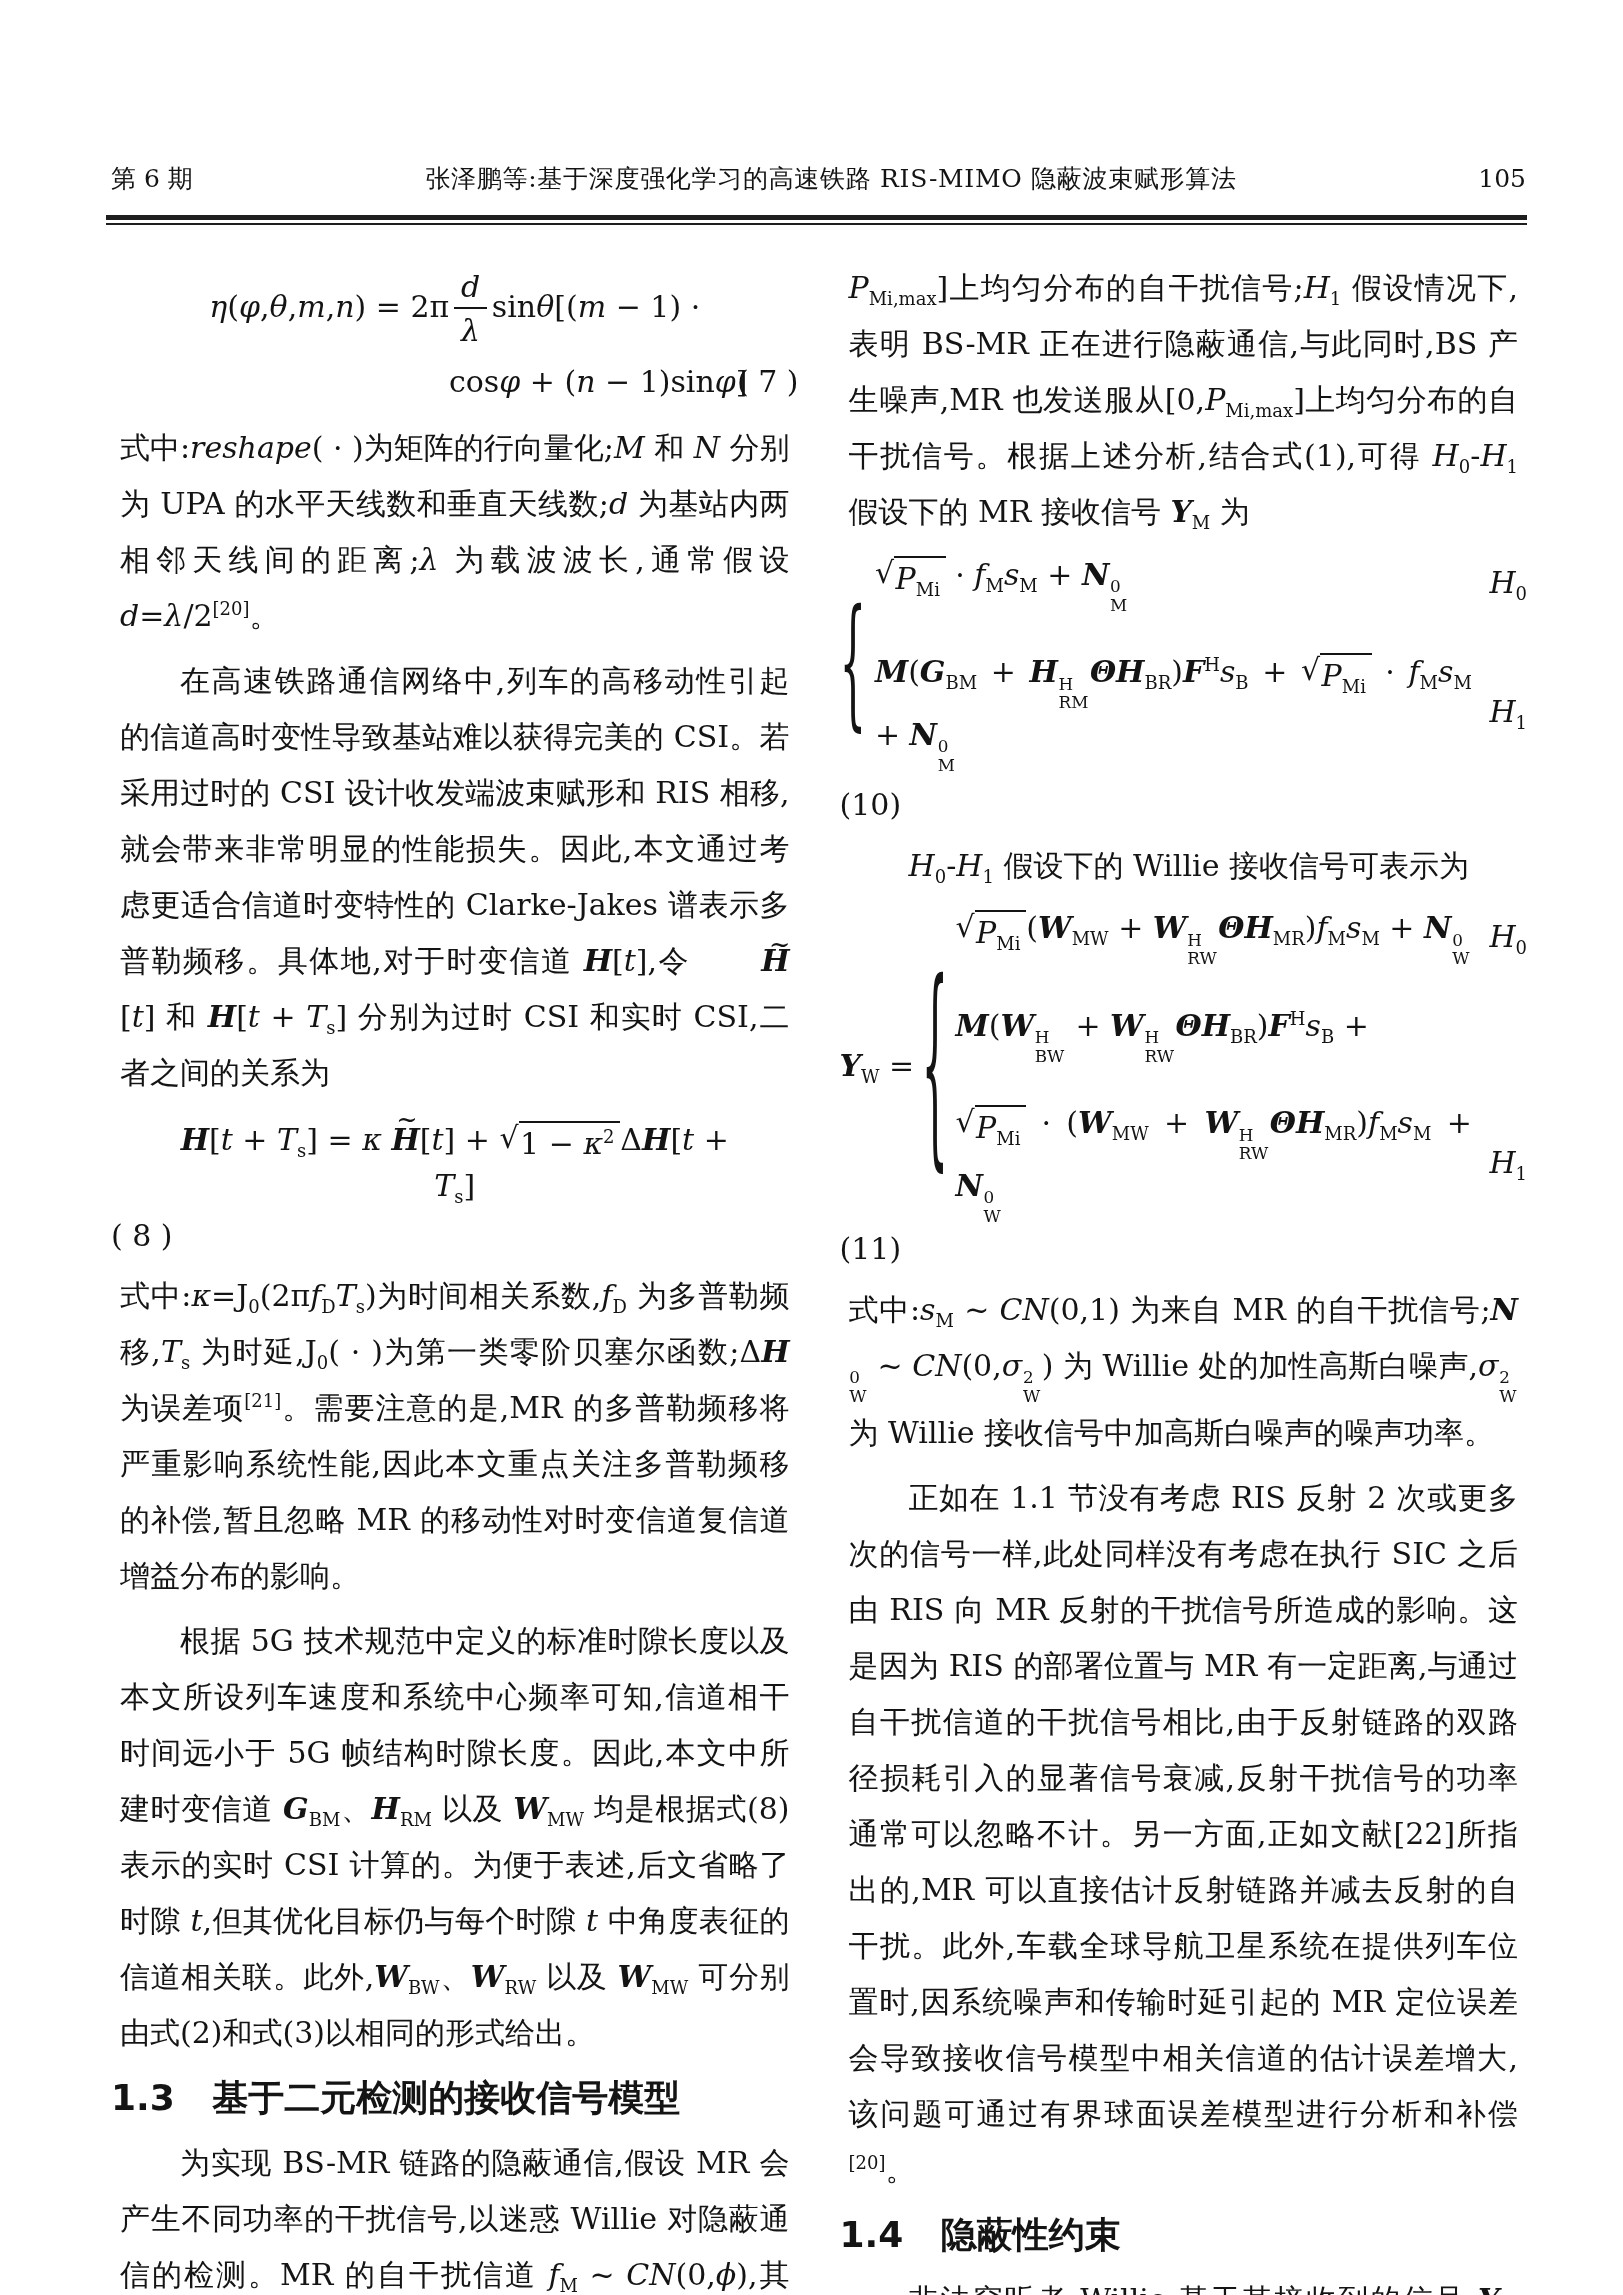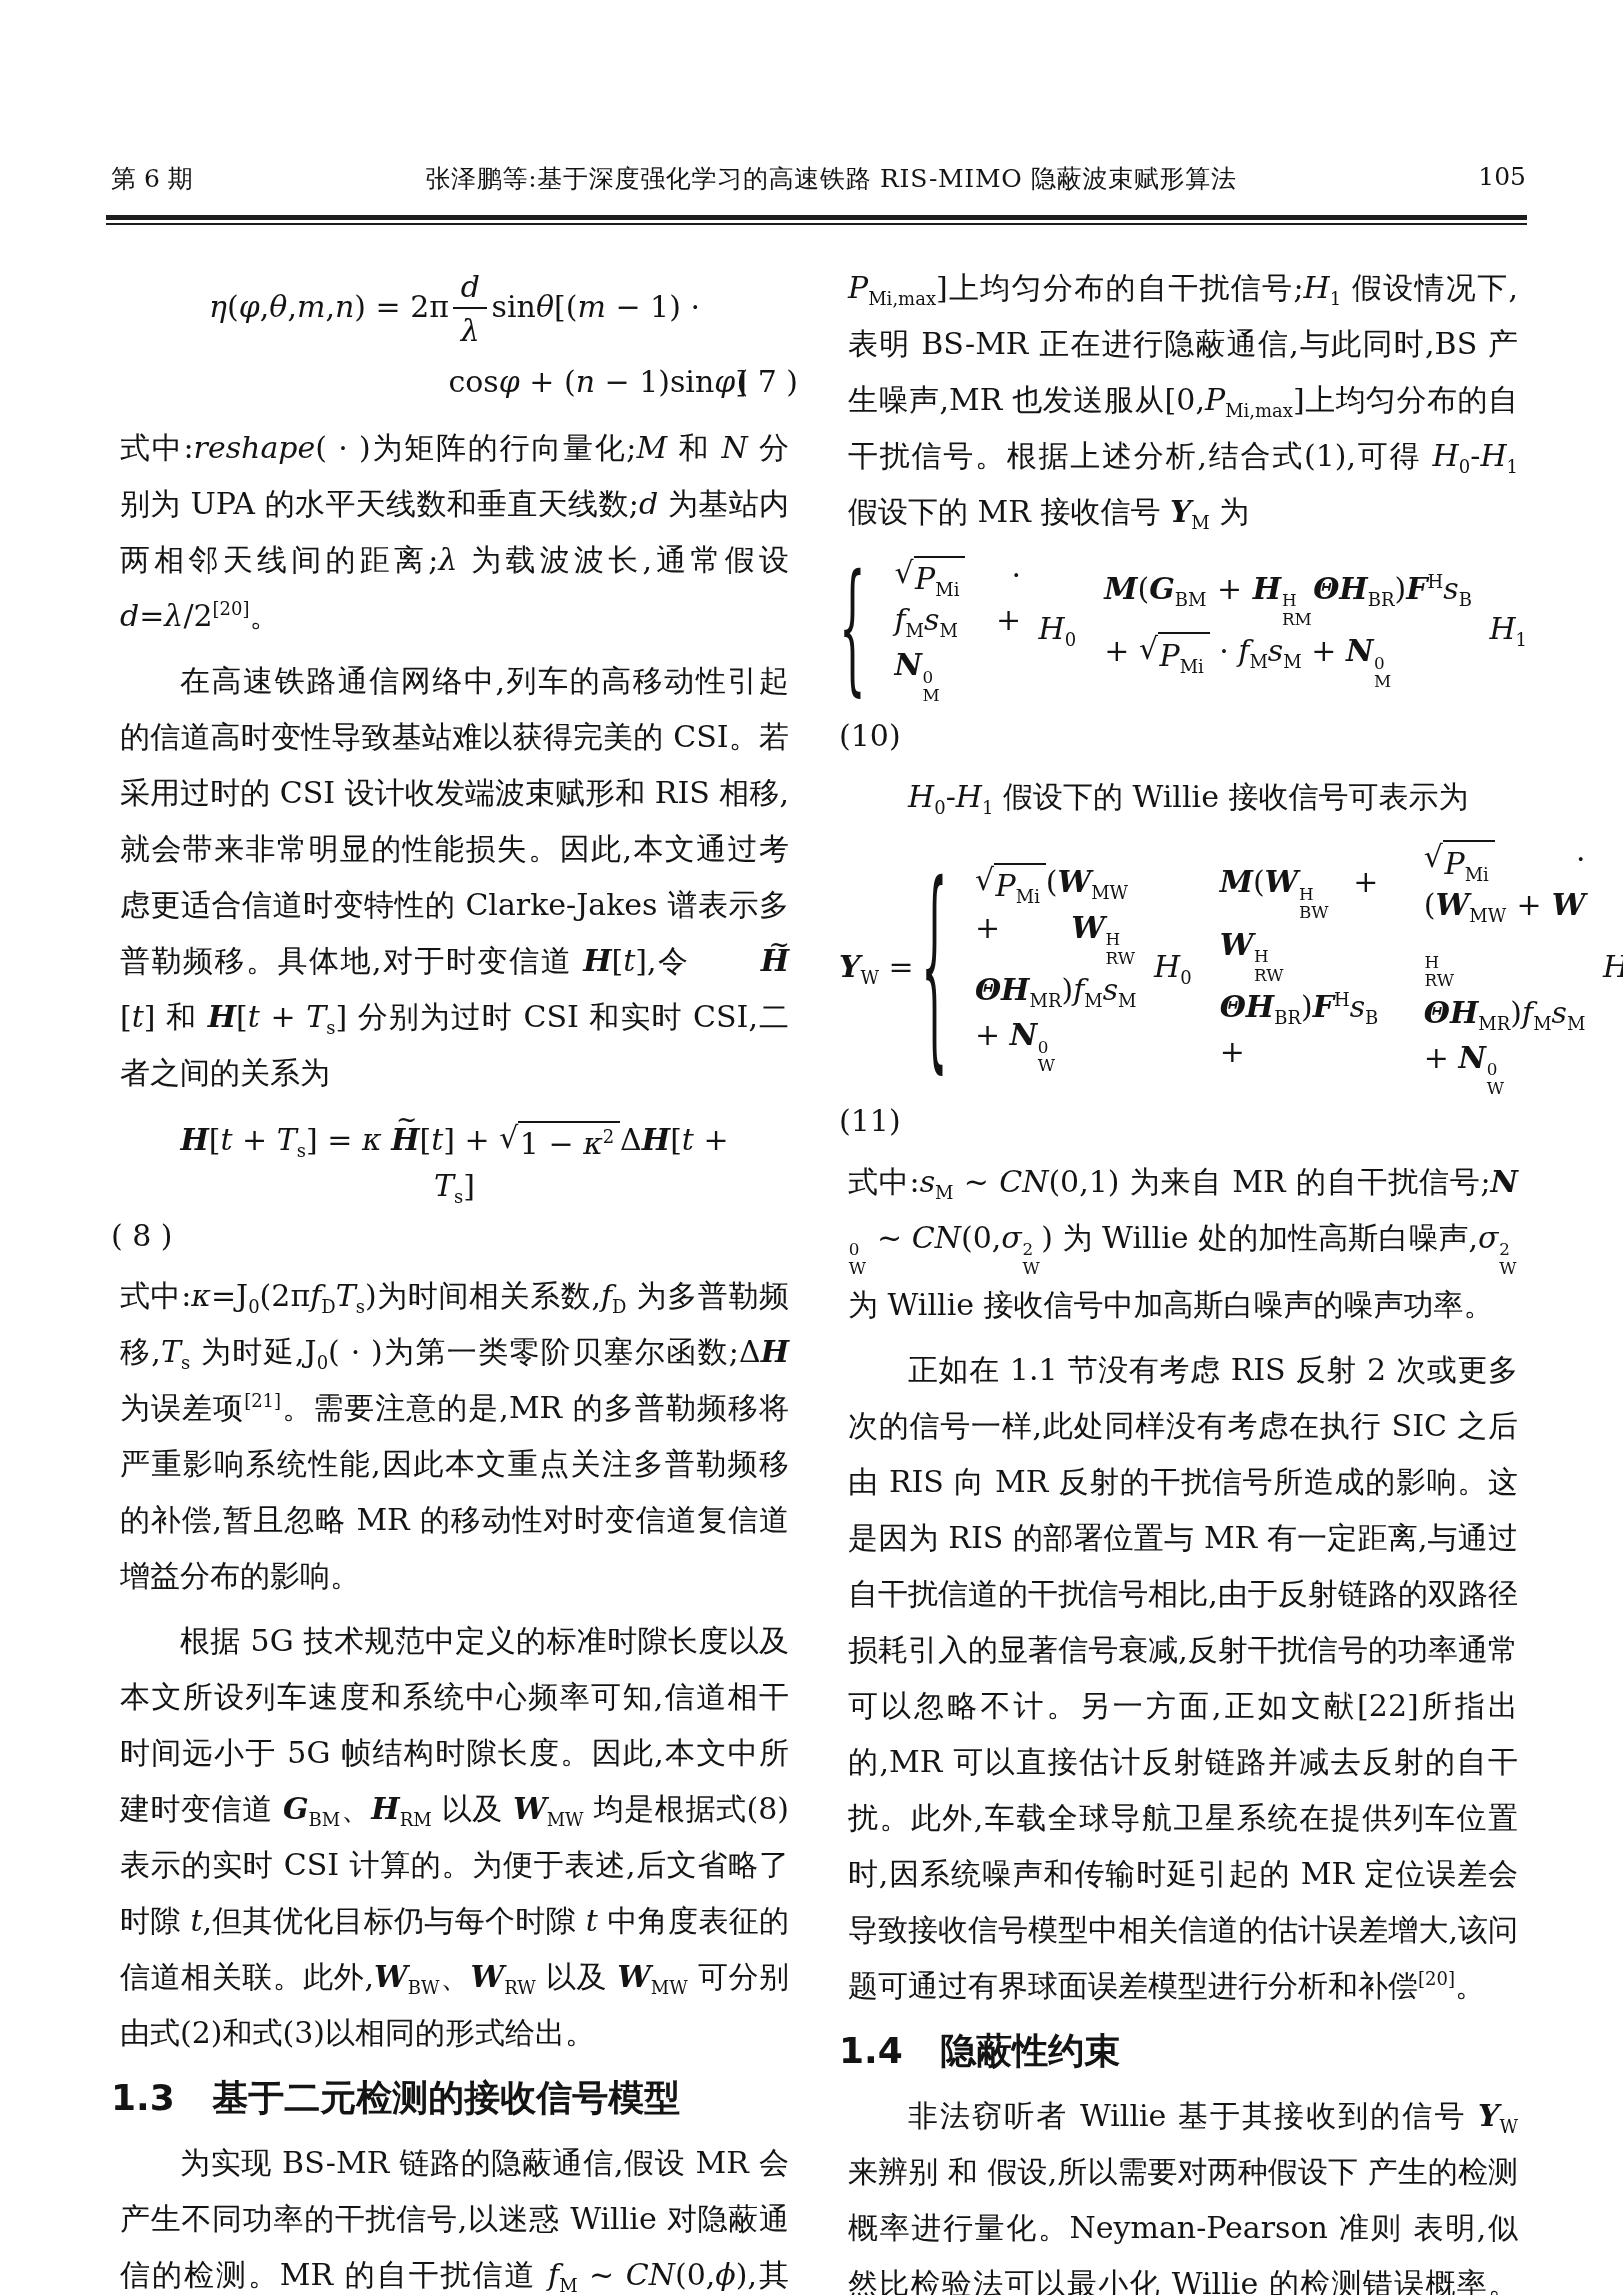--- a/index.html
+++ b/index.html
@@ -1,19 +1,19 @@
 <!DOCTYPE html>
 <html style="font-size:11.6px"><head>
 <meta charset="utf-8">
 <style>
   html,body{margin:0;padding:0;background:#e8e8e8;}
   .page{position:relative;width:1624px;height:2295px;background:#ffffff;
         font-family:"DejaVu Serif","Liberation Serif",serif;color:#141414;overflow:hidden;}
   .pg-header{position:absolute;top:162px;left:111px;width:1415px;display:flex;
-             align-items:flex-start;font-size:25px;}
+             align-items:center;font-size:25px;}
   .pg-header .issue{flex:none;}
   .pg-header .rtitle{flex:1;text-align:center;letter-spacing:0.7px;}
   .pg-header .pno{flex:none;margin-left:9px;}
   .rule{position:absolute;top:215px;left:106px;width:1421px;height:2.9px;
         border-top:5.1px solid #1e1e1e;border-bottom:2.2px solid #1e1e1e;}
   .content{position:absolute;top:251px;left:111px;width:1416px;display:flex;gap:41px;}
   .col{width:688px;font-size:30px;line-height:56px;text-align:justify;}
   p{margin:9px;}
   .indent{text-indent:2em;}
   .sec-h{font-family:"DejaVu Sans","Liberation Sans",sans-serif;font-weight:bold;
@@ -39,21 +39,21 @@
   
   .eq{position:relative;margin:11.6px 0;line-height:1.5;}
   .eq-line{position:relative;text-align:center;padding:4.4px 51px;}
   .eq-line2{position:relative;text-align:right;padding:4.4px 51px;}
   .eq-no{position:absolute;right:0;top:50%;transform:translateY(-50%);font-style:normal;}
   .eq-num-line{text-align:left;margin-top:2.9px;line-height:1.4;}
   .cases{display:flex;align-items:center;gap:8.7px;margin:10.2px 0;}
   .cases-brace{display:inline-block;font-size:42px;font-weight:400;line-height:1;flex:none;}
   .brace-2{transform:scaleY(3.4);}
   .brace-3{transform:scaleY(5.2);}
-  .case-rows{flex:1;display:flex;flex-direction:row;gap:28px;margin-left:20px;}
+  .case-rows{flex:1;display:flex;flex-direction:column;gap:35px;}
   .case-row{display:flex;align-items:center;justify-content:space-between;gap:17.5px;}
   .case-label{flex:none;}
   .eq11-wrap{display:flex;align-items:center;gap:7.3px;}
   .eq11-prefix{flex:none;}
 </style>
 </head>
 <body>
 
 <div class="page">
 

